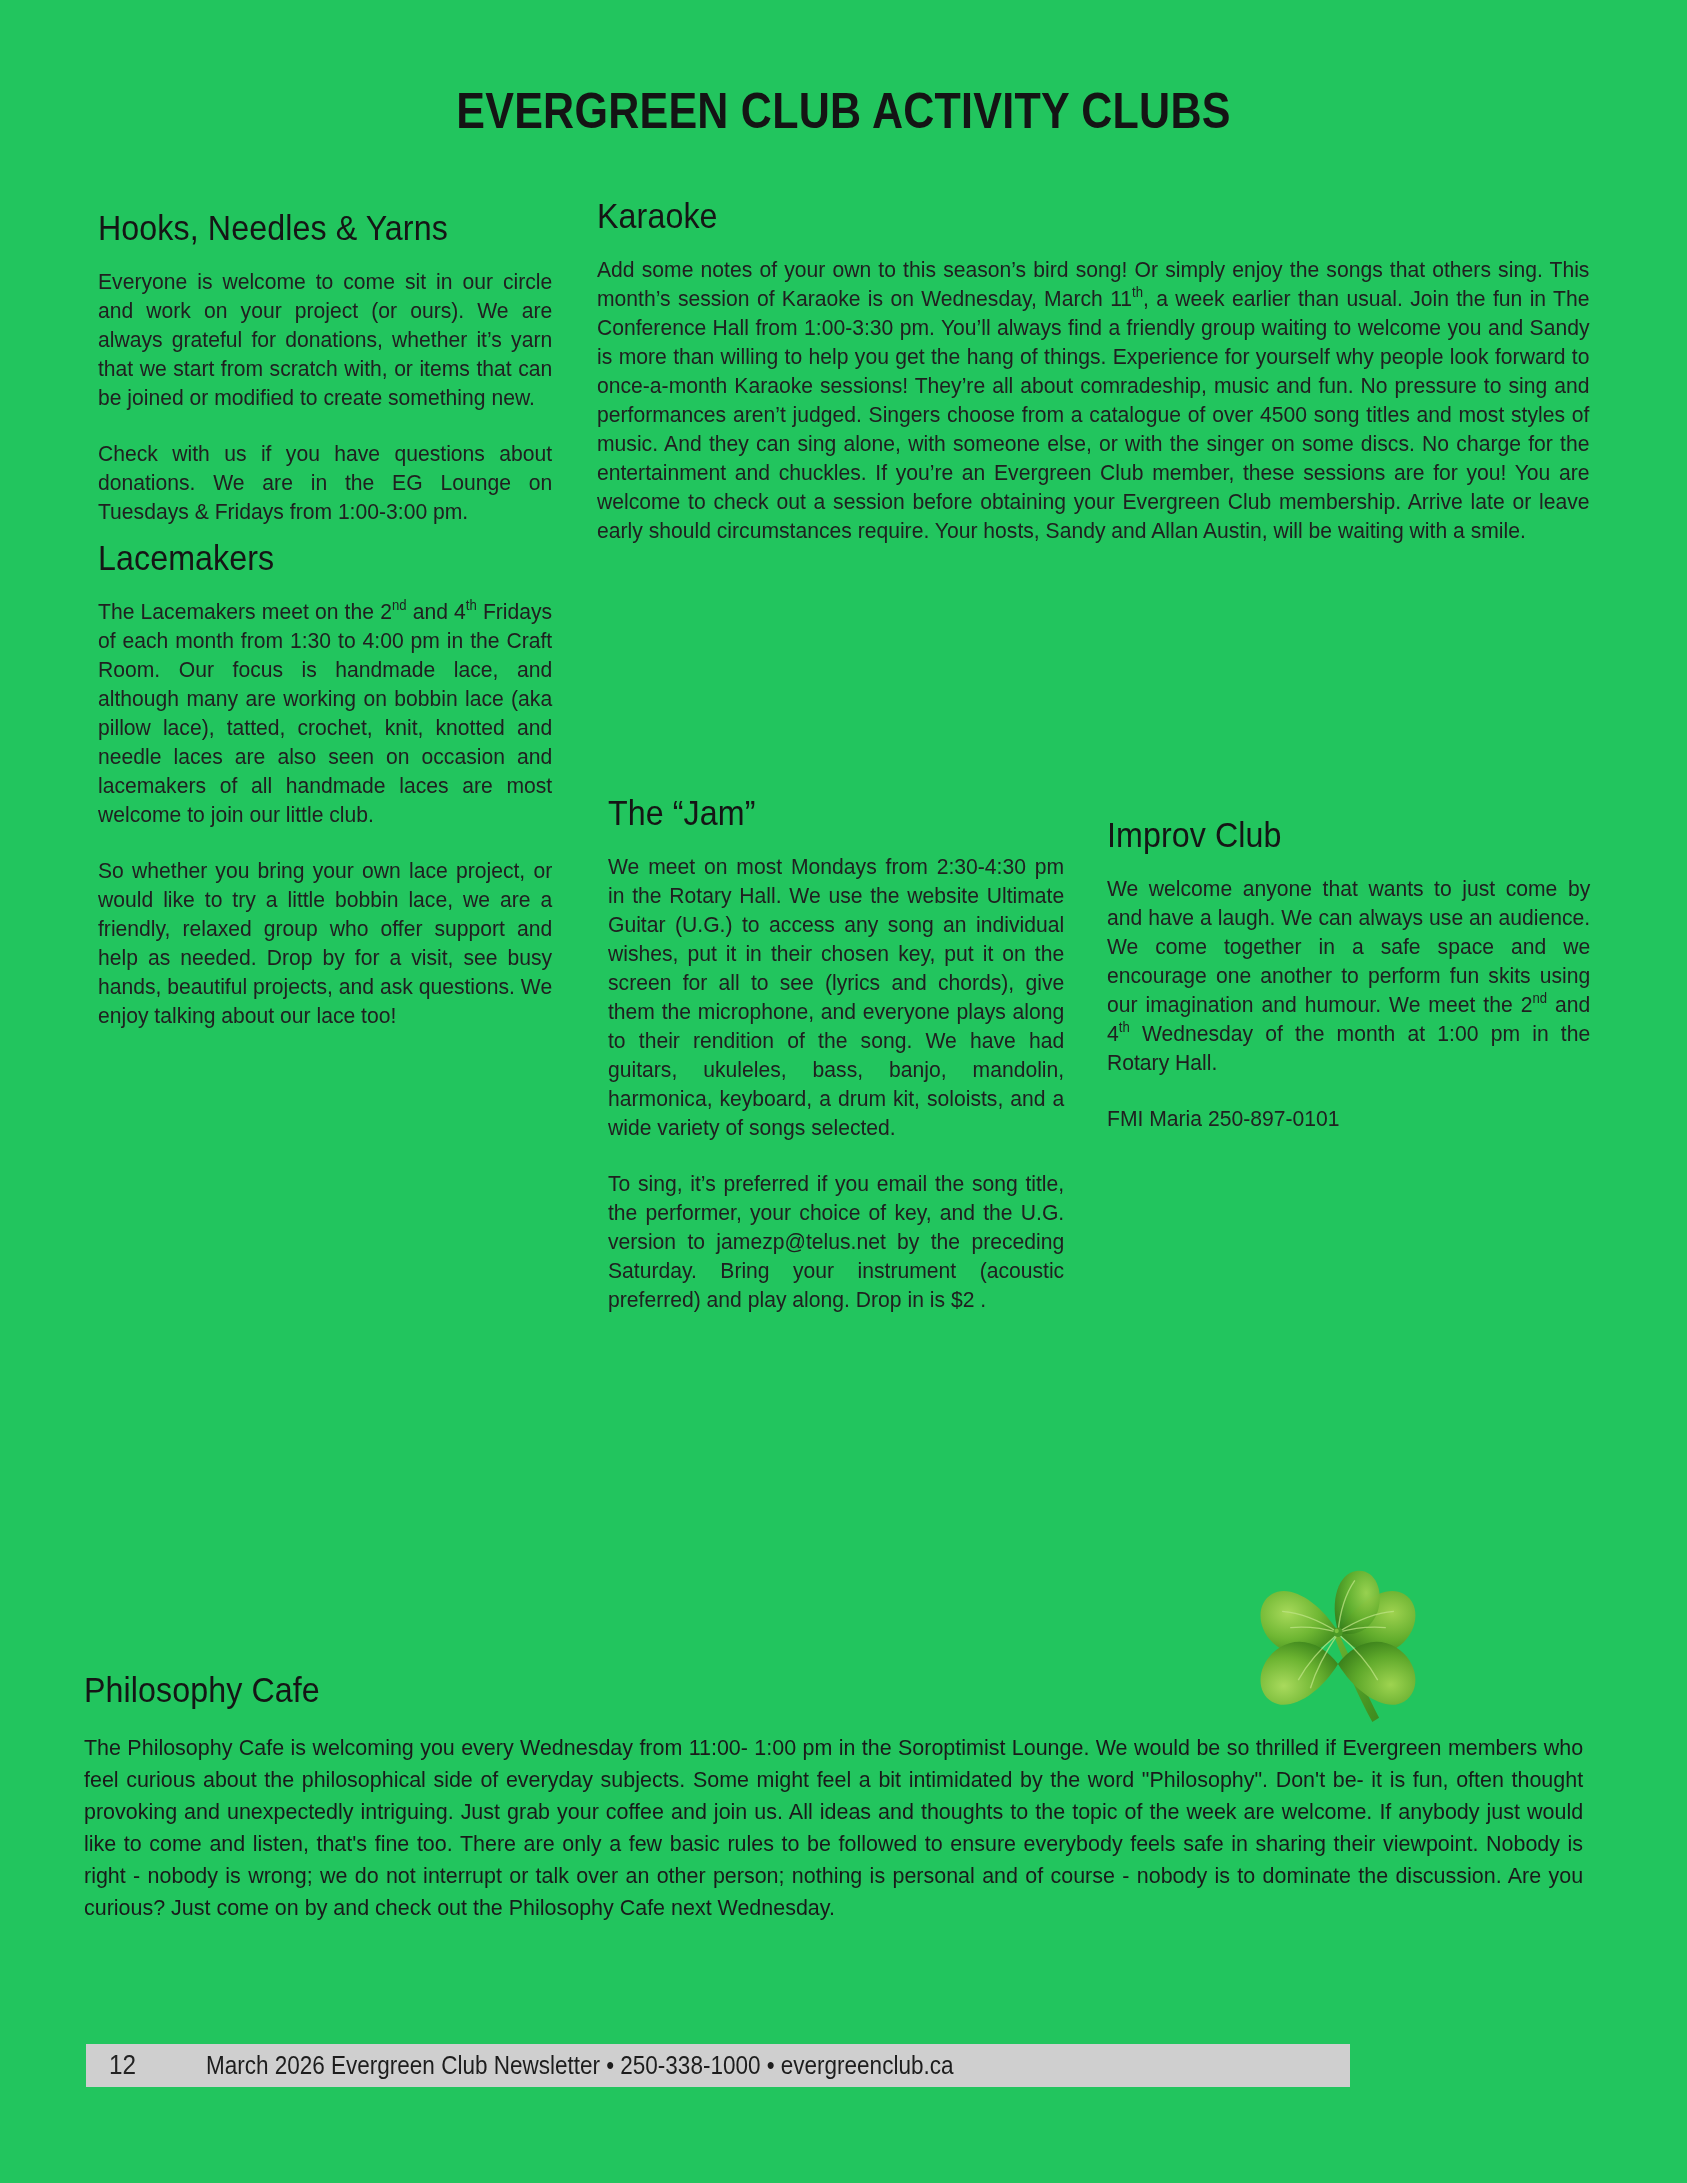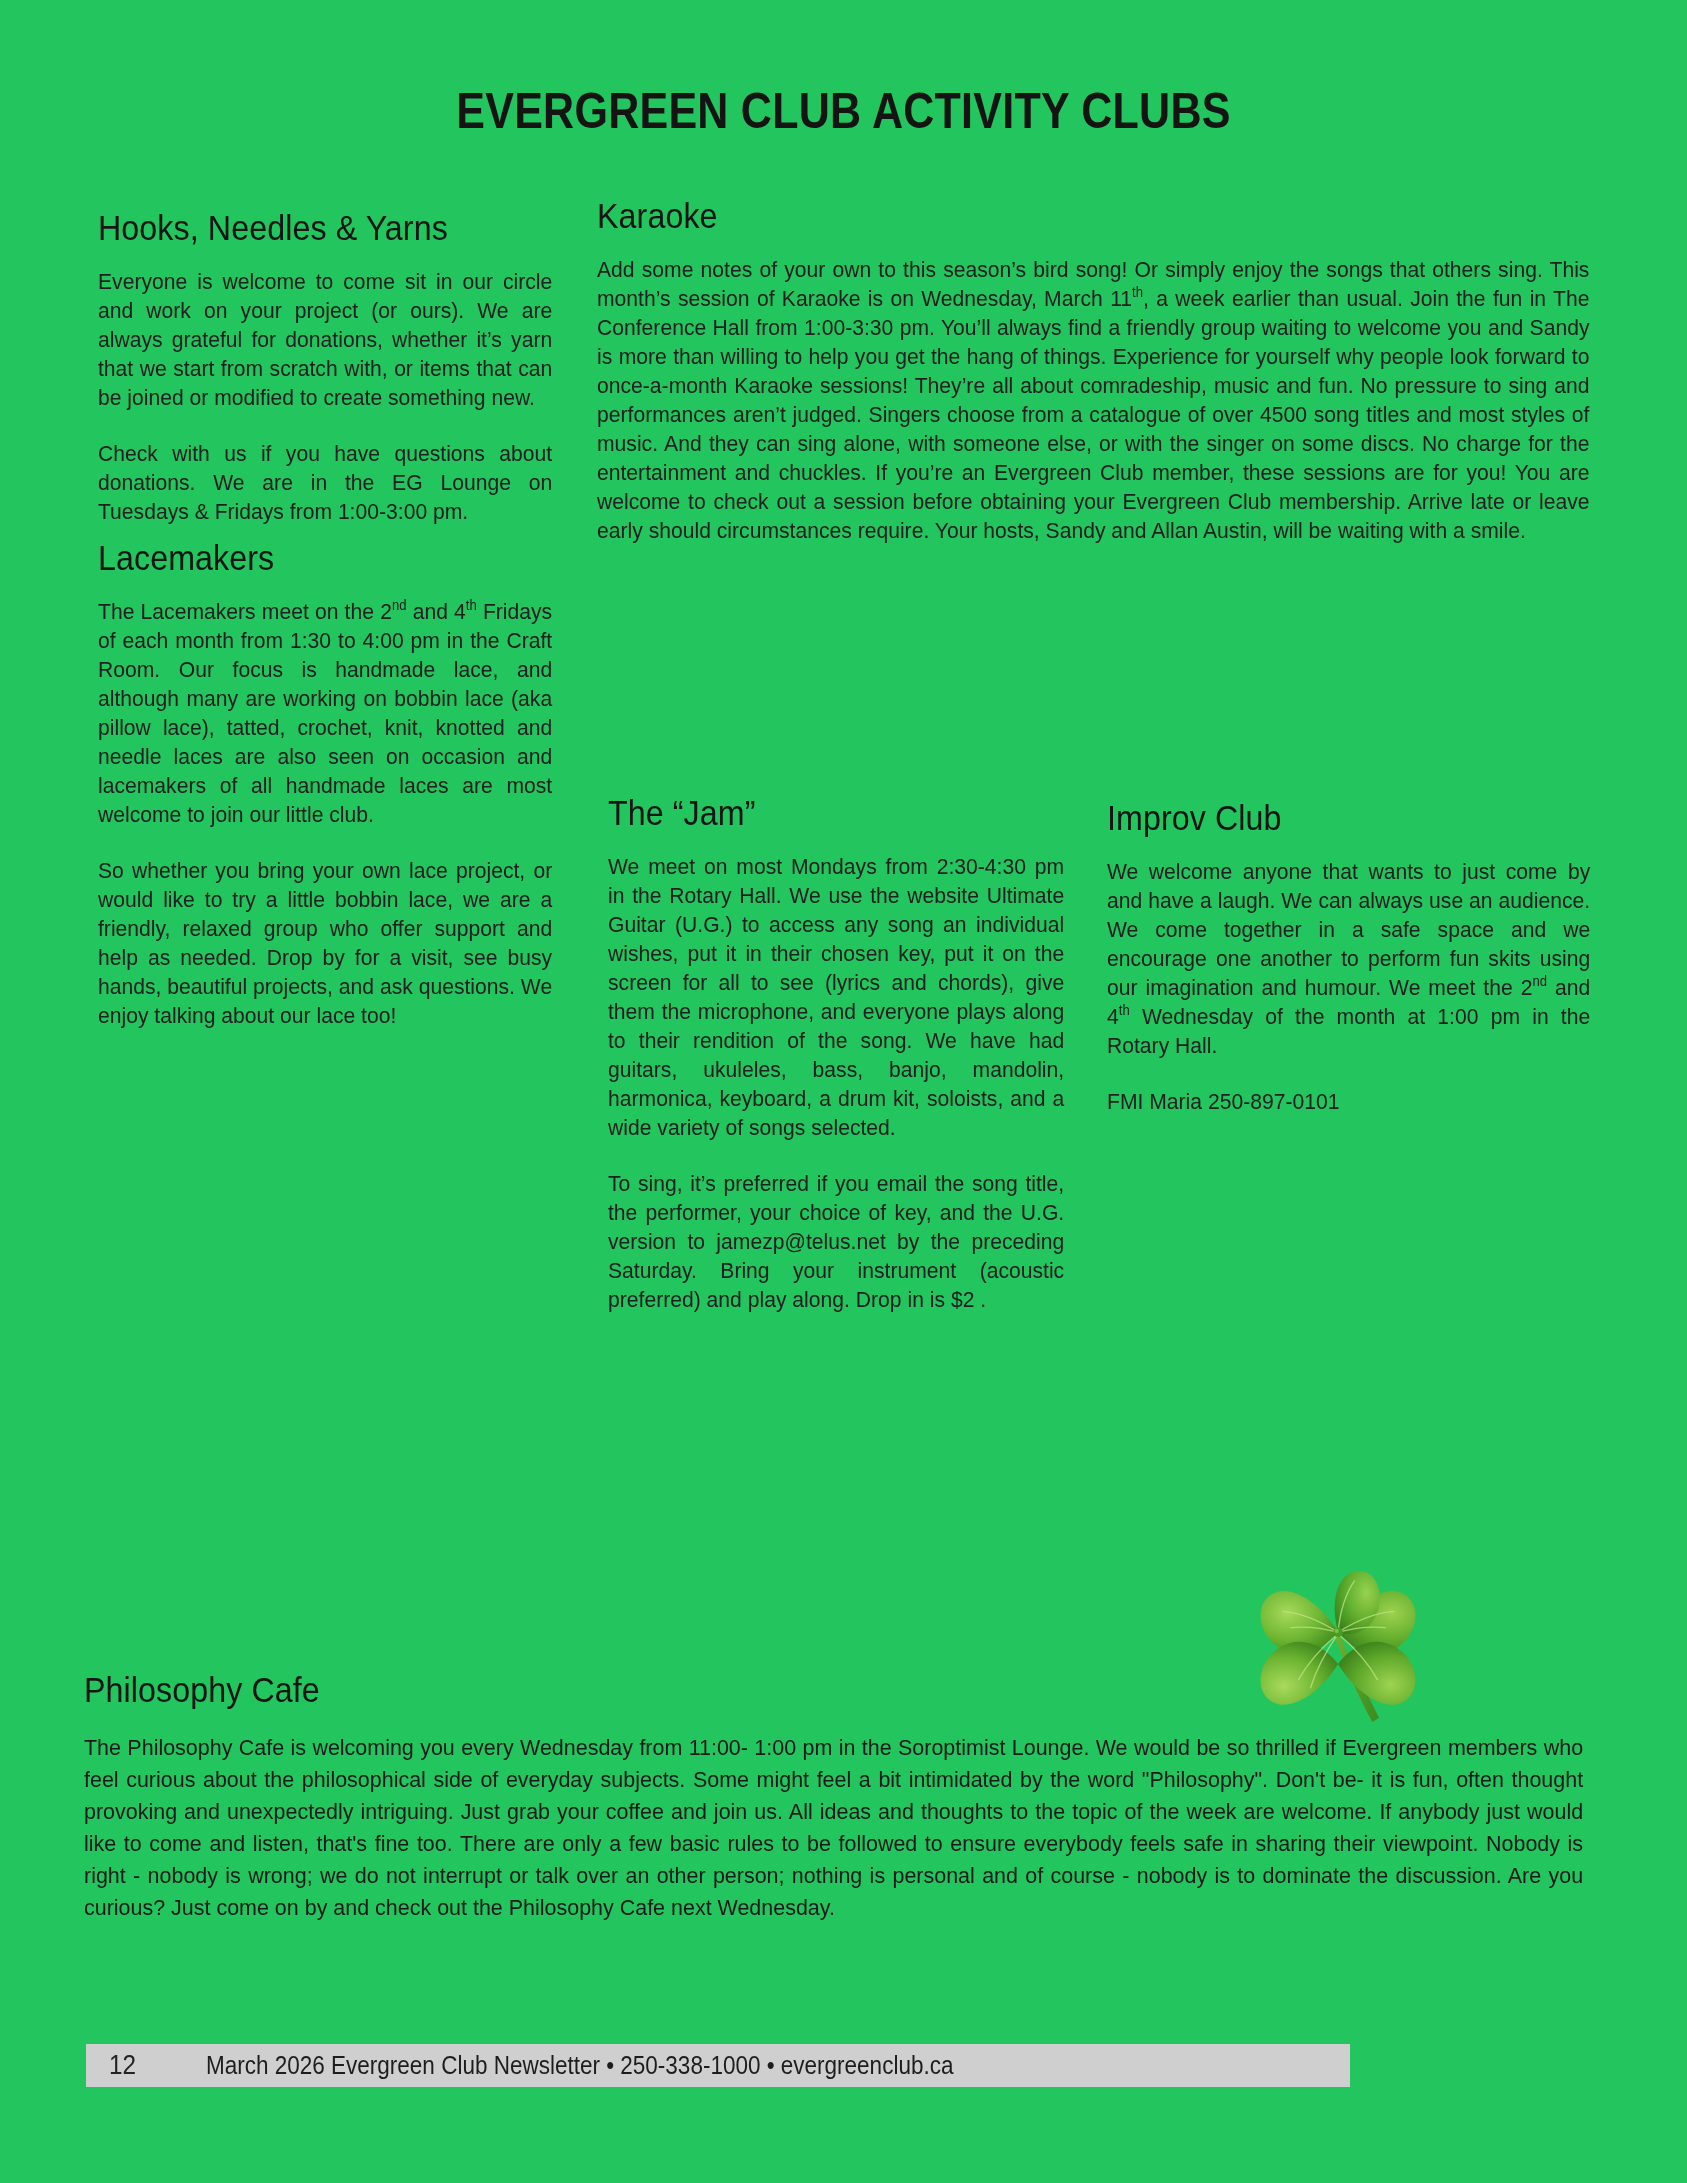--- a/index.html
+++ b/index.html
@@ -178,21 +178,21 @@
     <section>
       <h2 class="club-head">The “Jam”</h2>
       <p class="body">We meet on most Mondays from 2:30-4:30 pm in the Rotary Hall. We use the website Ultimate Guitar (U.G.) to access any song an individual wishes, put it in their chosen key, put it on the screen for all to see (lyrics and chords), give them the microphone, and everyone plays along to their rendition of the song. We have had guitars, ukuleles, bass, banjo, mandolin, harmonica, keyboard, a drum kit, soloists, and a wide variety of songs selected.</p>
       <p class="body">To sing, it’s preferred if you email the song title, the performer, your choice of key, and the U.G. version to jamezp@telus.net by the preceding Saturday.  Bring your instrument (acoustic preferred) and play along. Drop in is $2 .</p>
     </section>
   </div>
 
   <div class="col col-right">
 
 
-    <section style="margin-top:15px;">
+    <section style="margin-top:32px;">
       <h2 class="club-head">Improv Club</h2>
       <p class="body"><span>We welcome anyone that wants to just come by and have a laugh. We can always use an audience. We come together in a safe space and we encourage one another to perform fun skits using our imagination and humour. We meet the 2</span><sup>nd</sup><span> and 4</span><sup>th</sup><span> Wednesday of the month at 1:00 pm in the Rotary Hall.</span></p>
       <p class="body noj">FMI Maria 250-897-0101</p>
     </section>
 
   </div>
 
   <div class="clover">
     <svg viewBox="0 0 290 300" xmlns="http://www.w3.org/2000/svg" aria-hidden="true">
       <defs>

